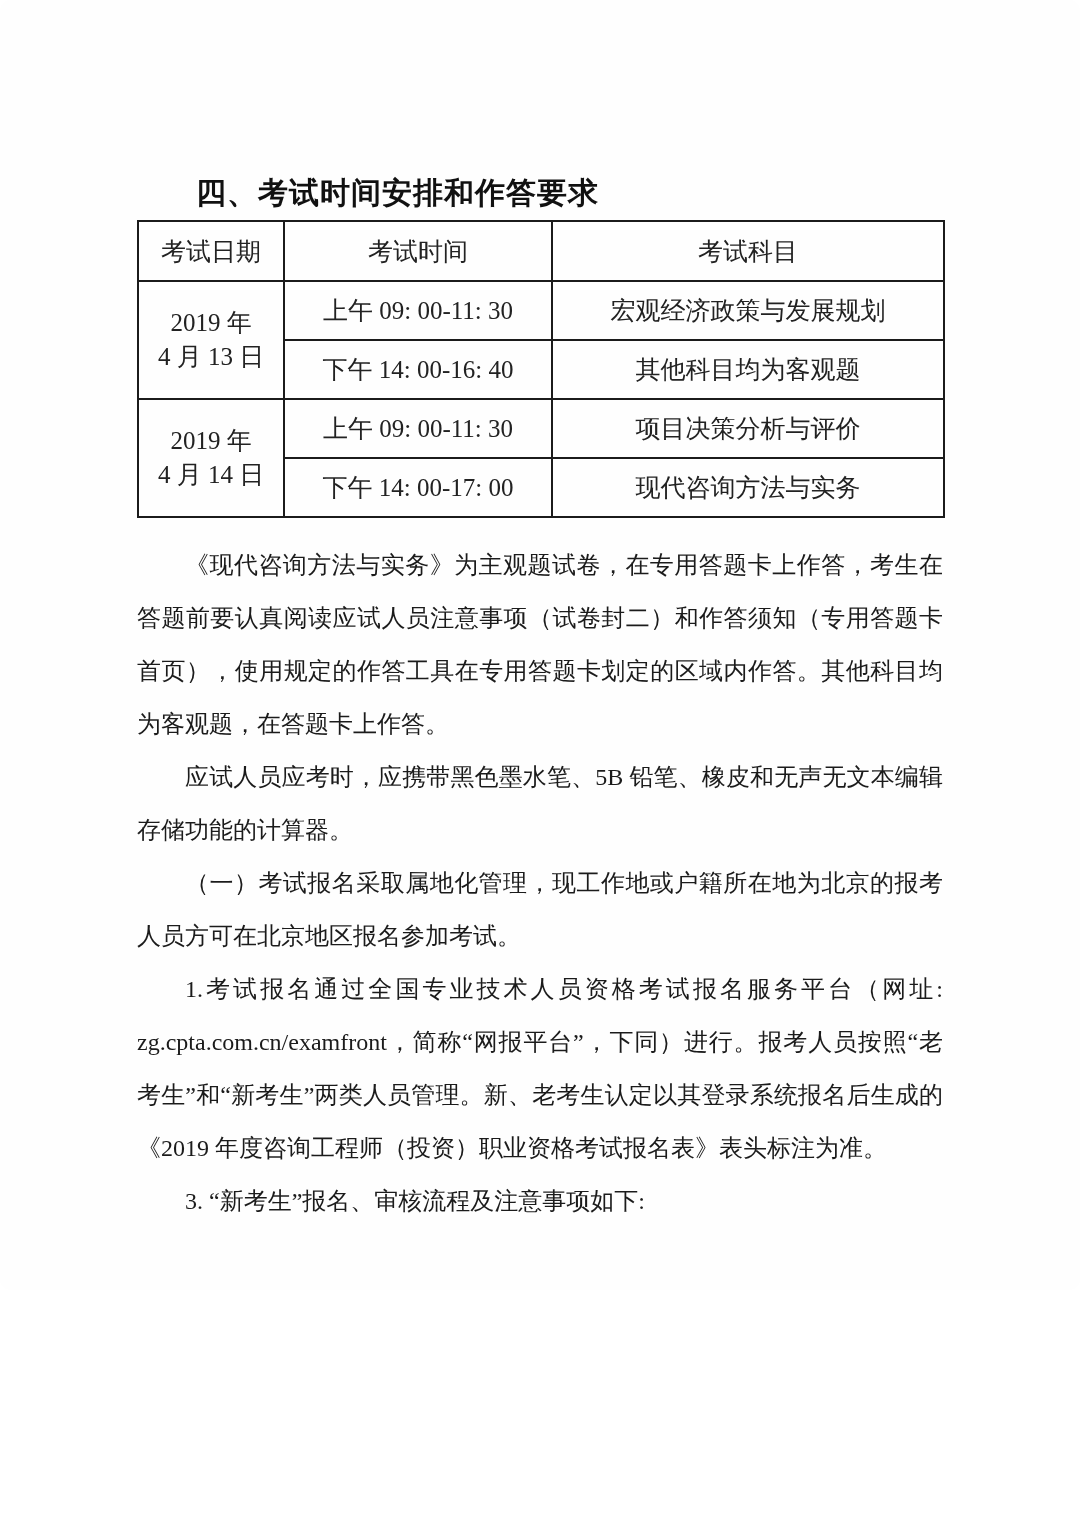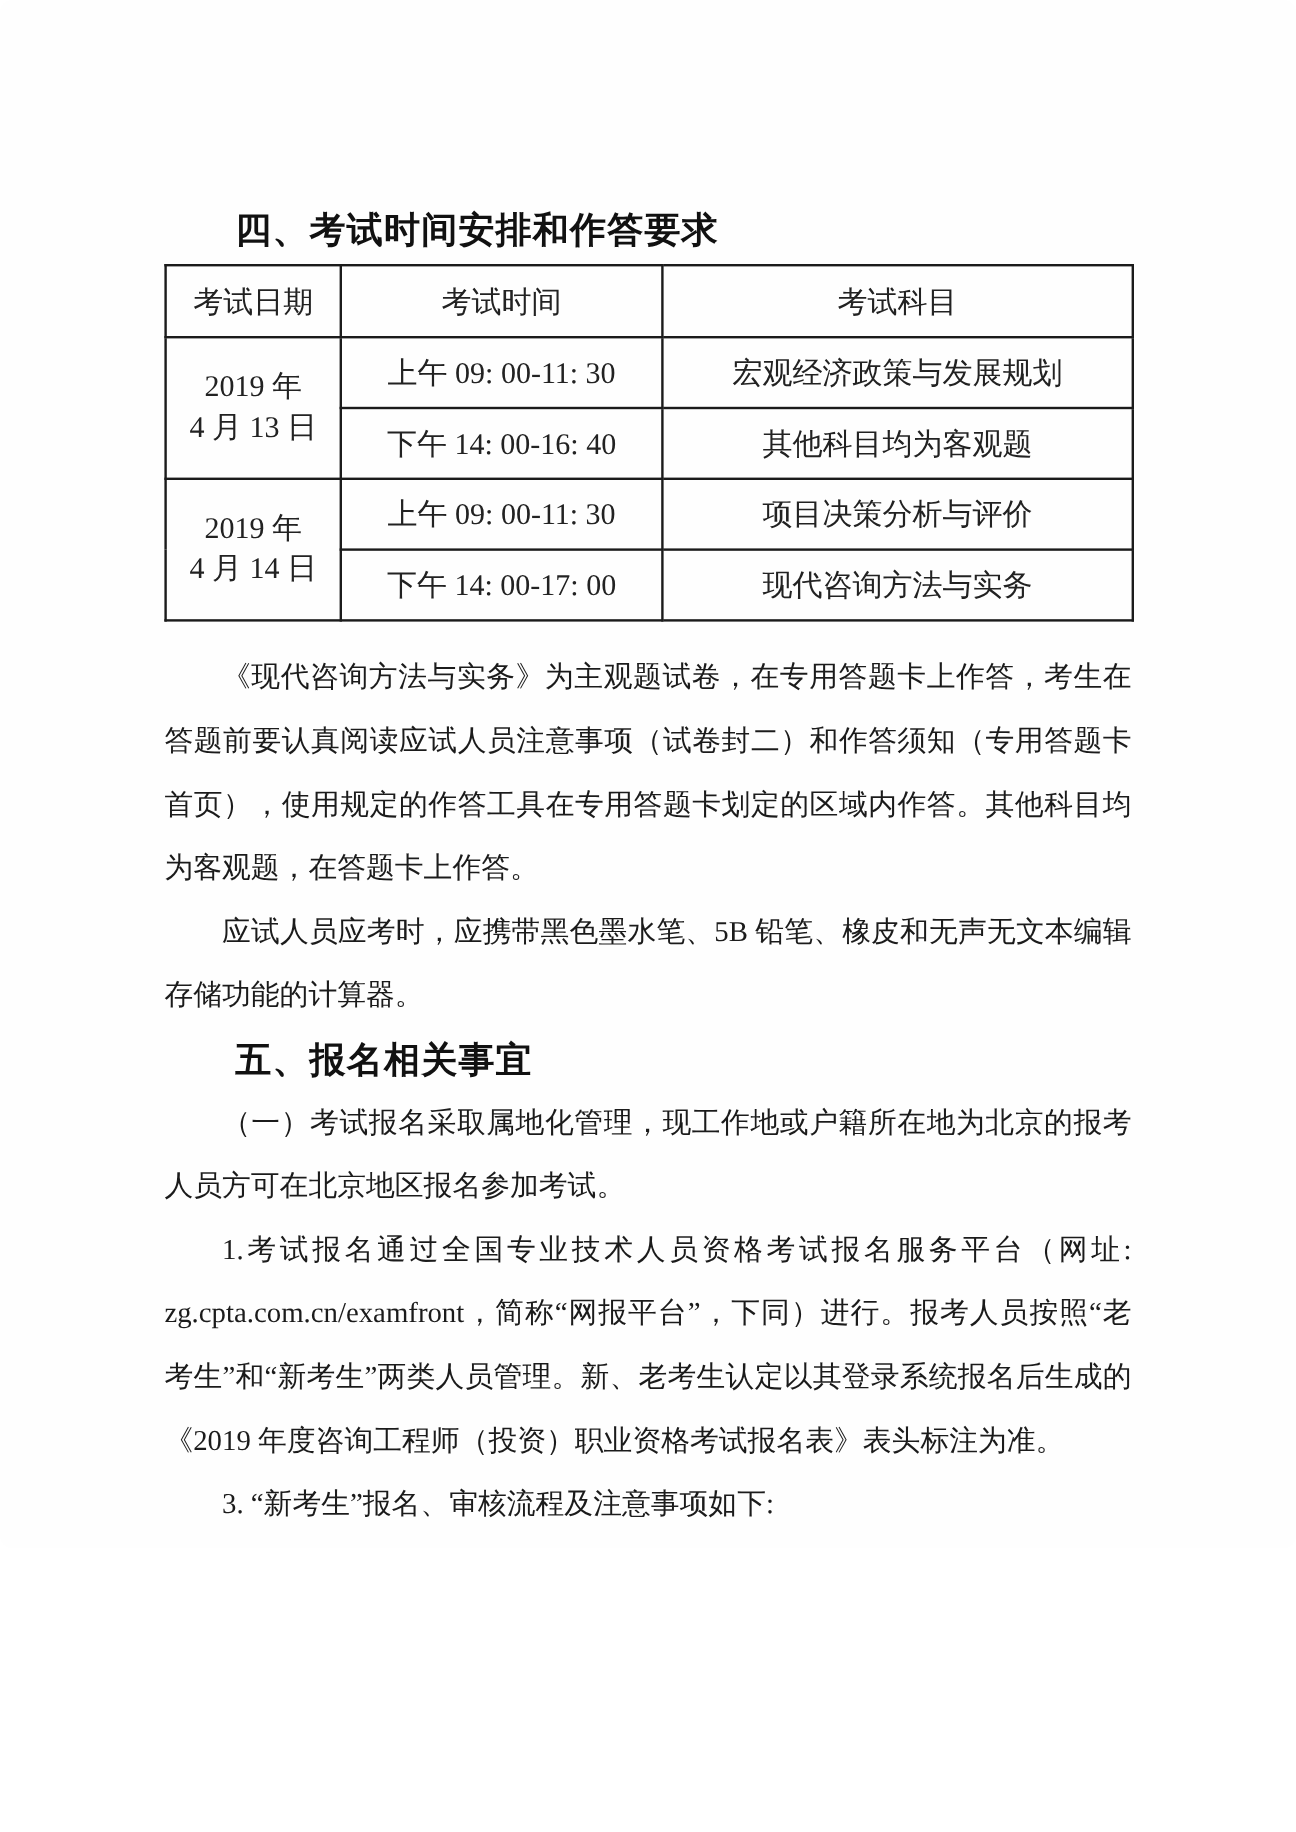--- a/index.html
+++ b/index.html
@@ -123,21 +123,20 @@
         <tr>
           <td>下午 14: 00-17: 00</td>
           <td>现代咨询方法与实务</td>
         </tr>
       </tbody>
     </table>
 
     <p class="body">《现代咨询方法与实务》为主观题试卷，在专用答题卡上作答，考生在答题前要认真阅读应试人员注意事项（试卷封二）和作答须知（专用答题卡首页），使用规定的作答工具在专用答题卡划定的区域内作答。其他科目均为客观题，在答题卡上作答。</p>
     <p class="body">应试人员应考时，应携带黑色墨水笔、5B 铅笔、橡皮和无声无文本编辑存储功能的计算器。</p>
 
-    <h2 class="sec-title sec-title-5">五、报名相关事宜</h2>
 
     <p class="body">（一）考试报名采取属地化管理，现工作地或户籍所在地为北京的报考人员方可在北京地区报名参加考试。</p>
     <p class="body">1.考试报名通过全国专业技术人员资格考试报名服务平台（网址: zg.cpta.com.cn/examfront，简称“网报平台”，下同）进行。报考人员按照“老考生”和“新考生”两类人员管理。新、老考生认定以其登录系统报名后生成的《2019 年度咨询工程师（投资）职业资格考试报名表》表头标注为准。</p>
     <p class="body">3. “新考生”报名、审核流程及注意事项如下:</p>
 
   </div>
 
   <div class="footer">— 5 —</div>
 </div>
 

